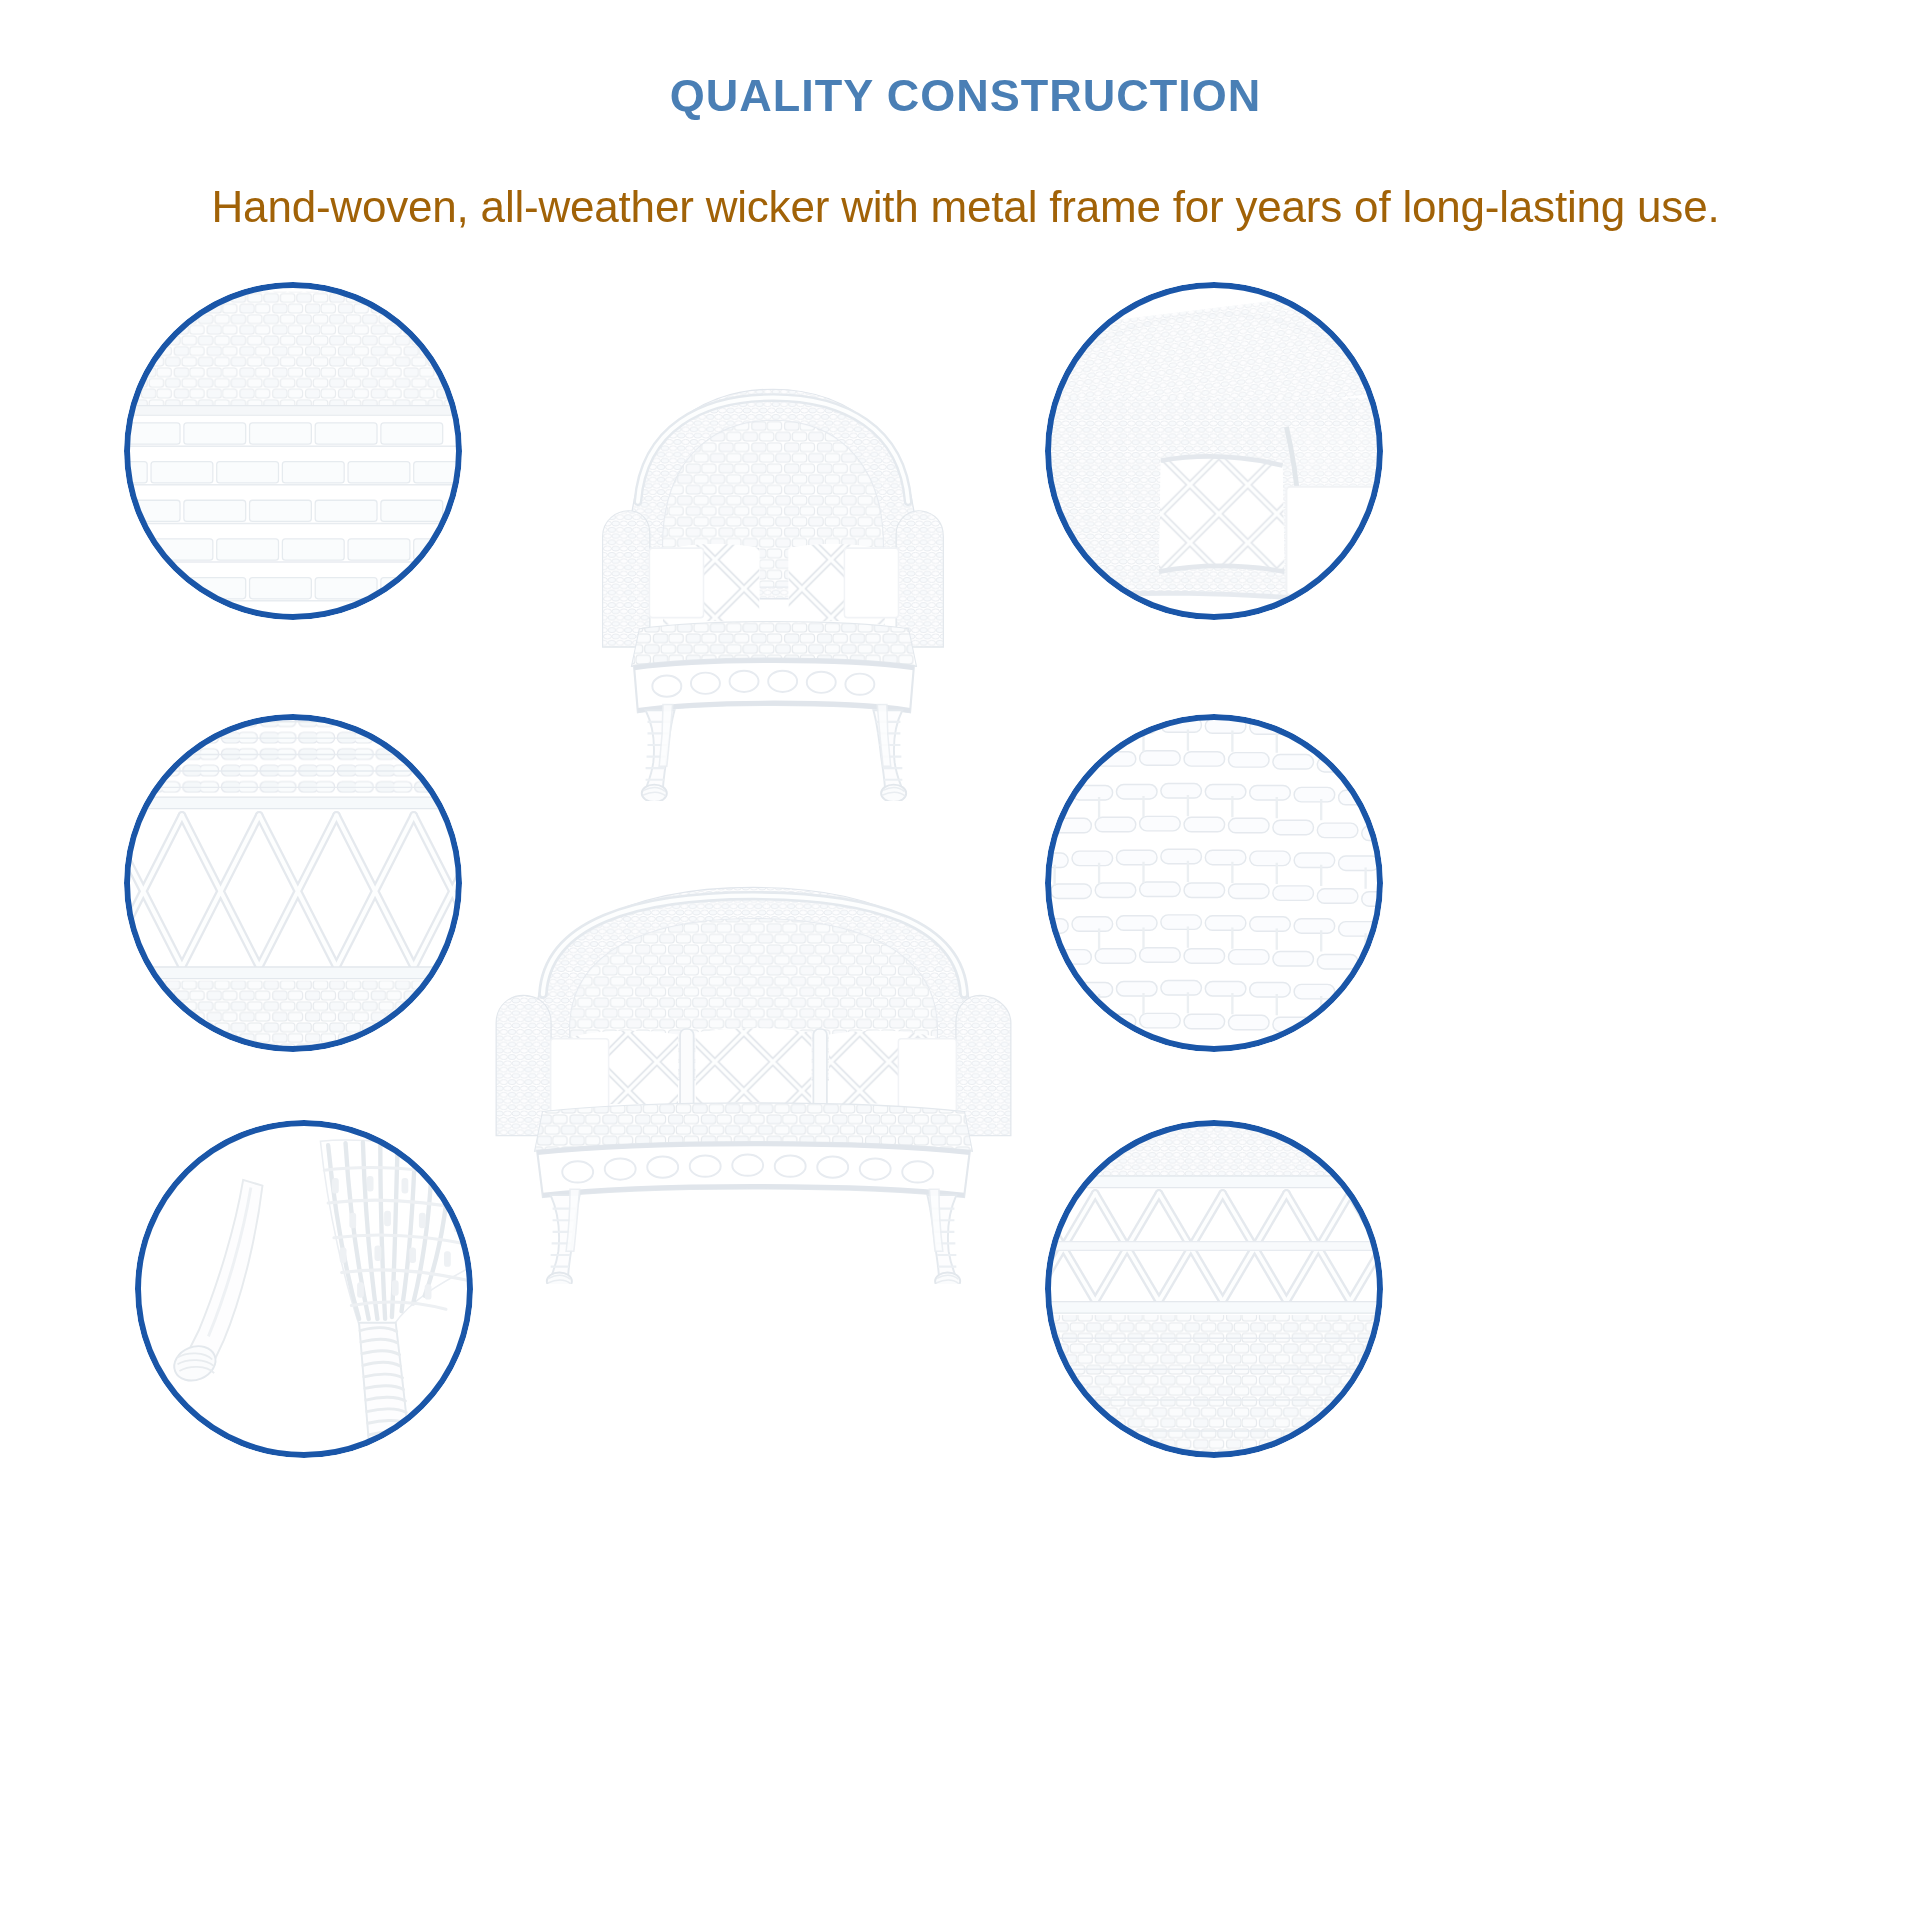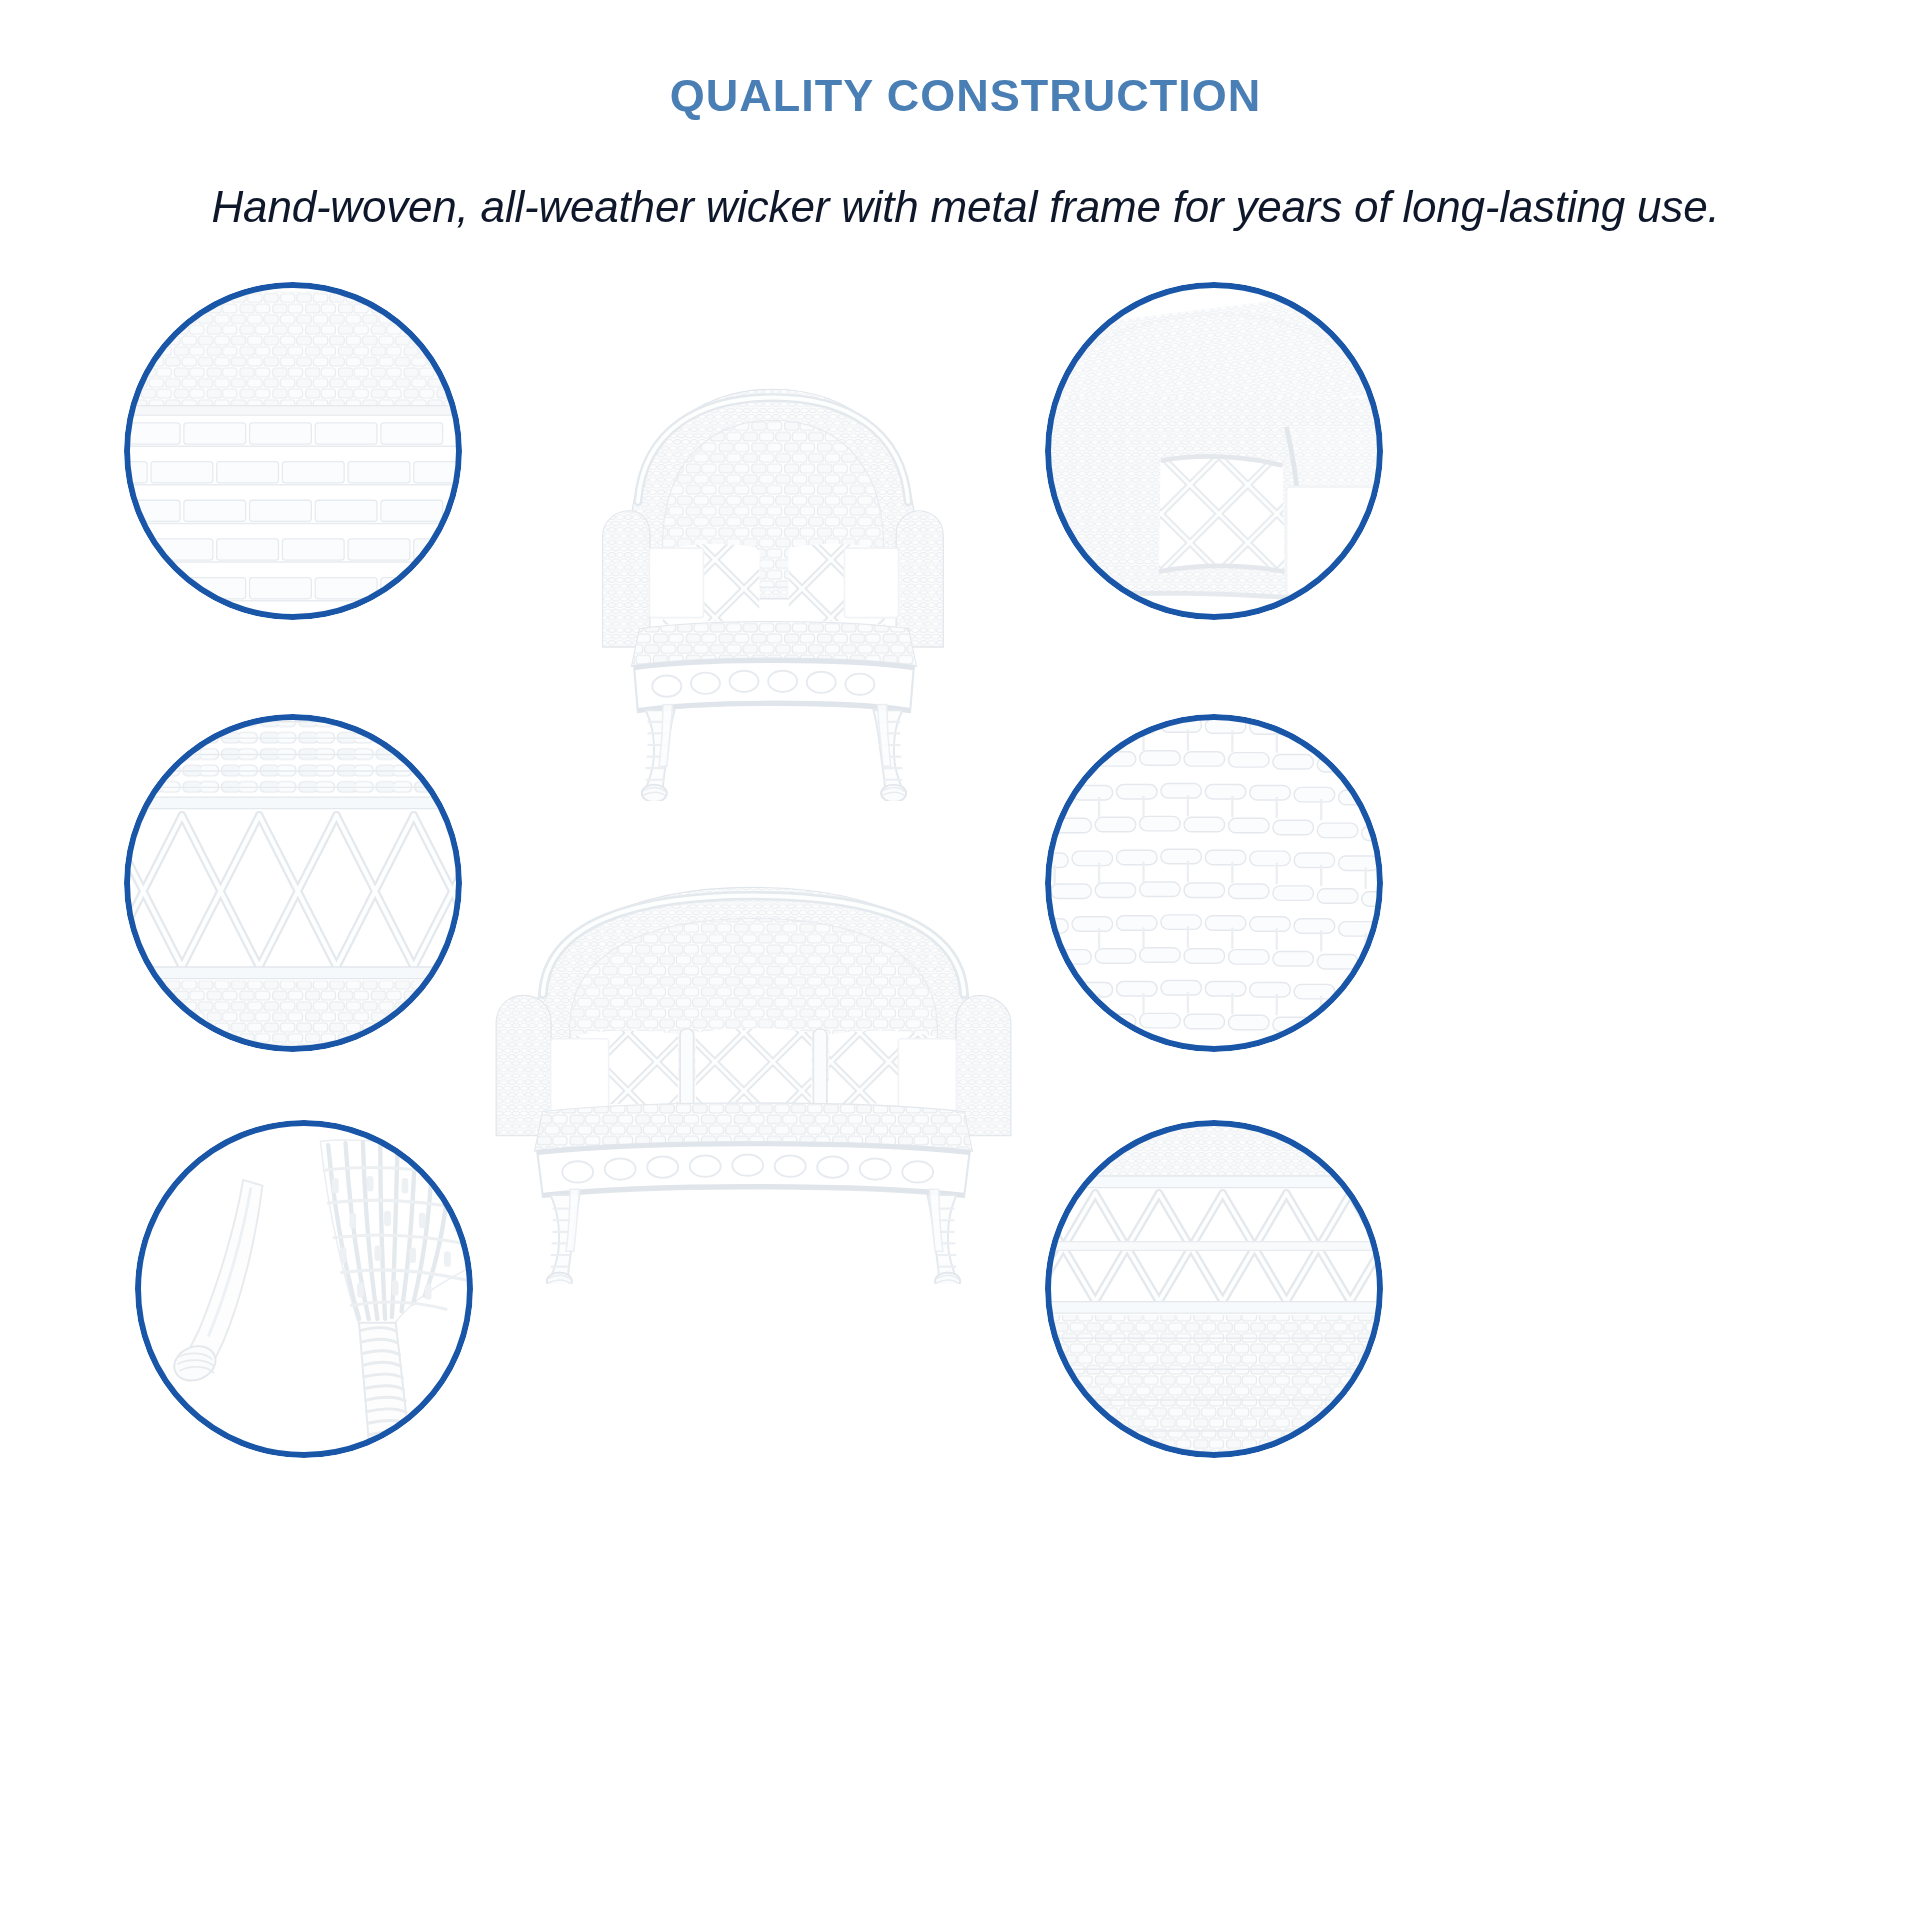--- a/index.html
+++ b/index.html
@@ -59,21 +59,21 @@
   .furniture { position:absolute; }
   .furniture svg { display:block; width:100%; height:100%; }
 </style>
 </head>
 <body>
 
 <div class="page">
 
   <div class="hdr">
     <div class="title" style="color: rgb(74, 127, 181);">QUALITY CONSTRUCTION</div>
-    <div class="subtitle" style="color: #0f172a; font-style: italic;">Hand-woven, all-weather wicker with metal frame for years of long-lasting use.</div>
+    <div class="subtitle" style="color: #a16207;">Hand-woven, all-weather wicker with metal frame for years of long-lasting use.</div>
   </div>
 
   <svg width="0" height="0" style="position:absolute" aria-hidden="true">
     <defs>
 
       <pattern id="pWeave" width="34" height="22" patternUnits="userSpaceOnUse">
         <rect width="34" height="22" fill="#ffffff"></rect>
         <rect x="0" y="1" width="15" height="9" rx="3" fill="#fbfcfd" stroke="#e4e8ec" stroke-width="1.1"></rect>
         <rect x="18" y="1" width="15" height="9" rx="3" fill="#f7f9fb" stroke="#e4e8ec" stroke-width="1.1"></rect>
         <rect x="9" y="12" width="15" height="9" rx="3" fill="#f7f9fb" stroke="#e4e8ec" stroke-width="1.1"></rect>

